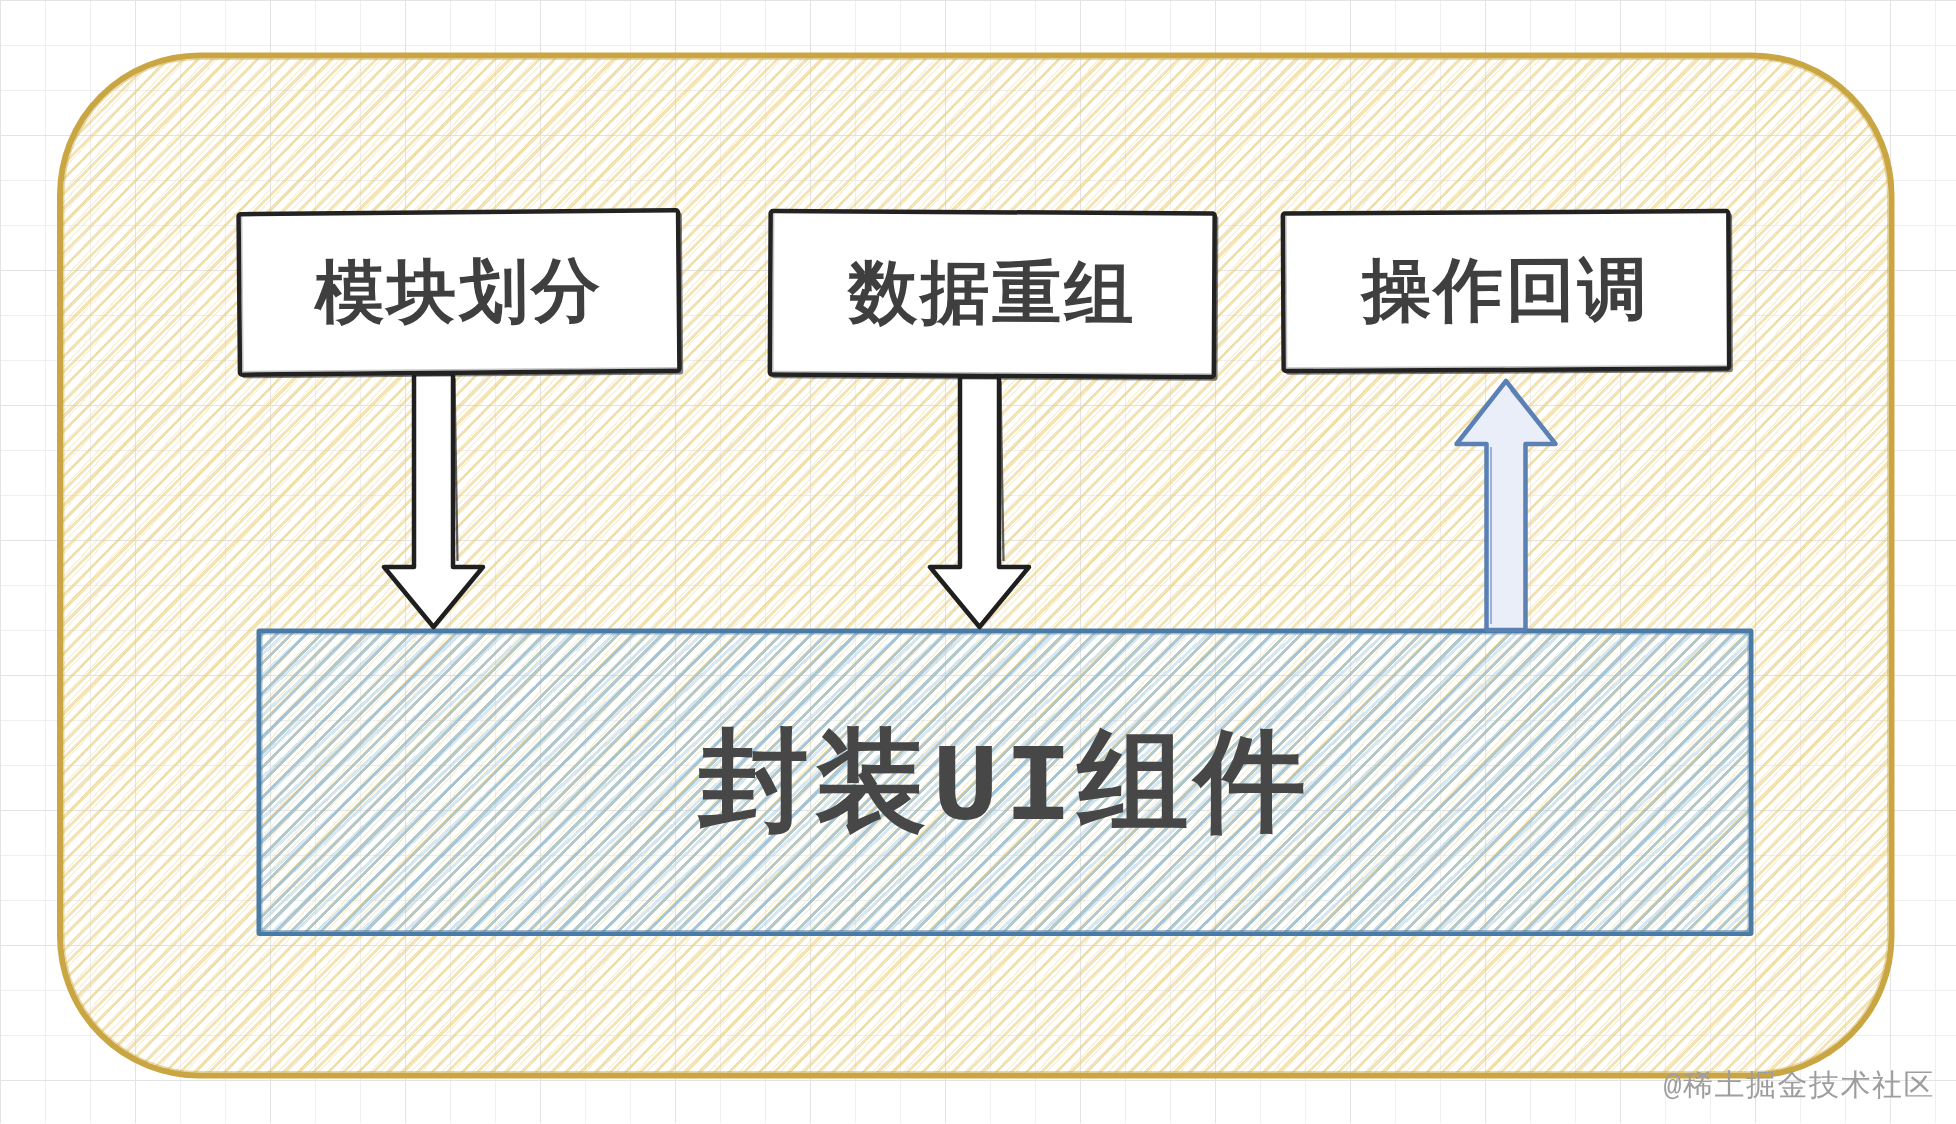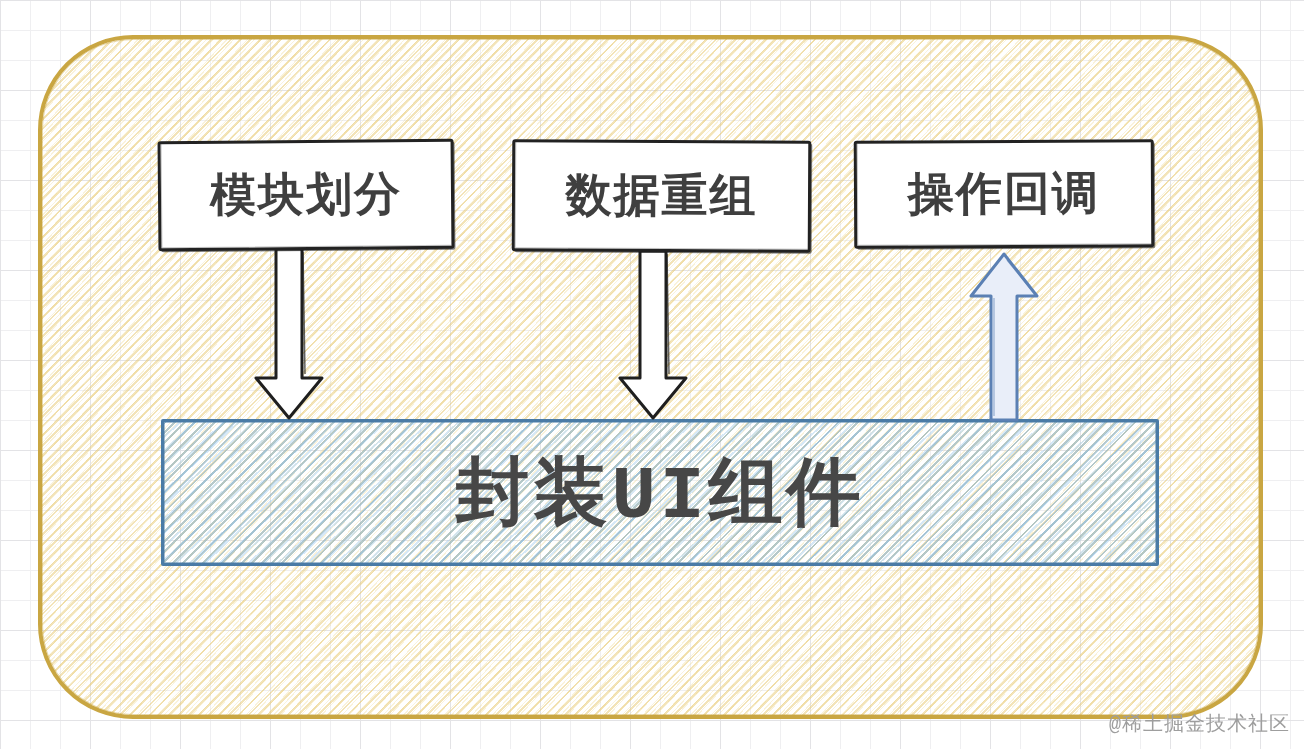--- a/index.html
+++ b/index.html
@@ -50,22 +50,22 @@
     box-shadow: 2px 2px 0 -1px rgba(25,25,25,0.55), inset 1px -1px 0 0 rgba(25,25,25,0.25);
     z-index: 3;
   }
   .node-1 { left: 158px; top: 140px; width: 296px; height: 110px; transform: rotate(-0.5deg); }
   .node-2 { left: 512px; top: 140px; width: 299px; height: 112px; transform: rotate(0.3deg); }
   .node-3 { left: 854px; top: 140px; width: 300px; height: 108px; transform: rotate(-0.3deg); }
 
   
   .main-node {
     position: absolute;
-    left: 161px; top: 419px;
-    width: 998px; height: 147px;
+    left: 171px; top: 419px;
+    width: 998px; height: 205px;
     border: 3px solid #4a7ba6;
     border-radius: 2px;
     background-image:
       repeating-linear-gradient(135deg, rgba(122,175,218,0.50) 0px, rgba(122,175,218,0.50) 2px, rgba(255,255,255,0) 2px, rgba(255,255,255,0) 7px),
       repeating-linear-gradient(137deg, rgba(165,205,235,0.45) 0px, rgba(165,205,235,0.45) 2px, rgba(255,255,255,0) 2px, rgba(255,255,255,0) 10px);
     display: flex;
     align-items: center;
     justify-content: center;
     color: #474747;
     font-size: 74px;

